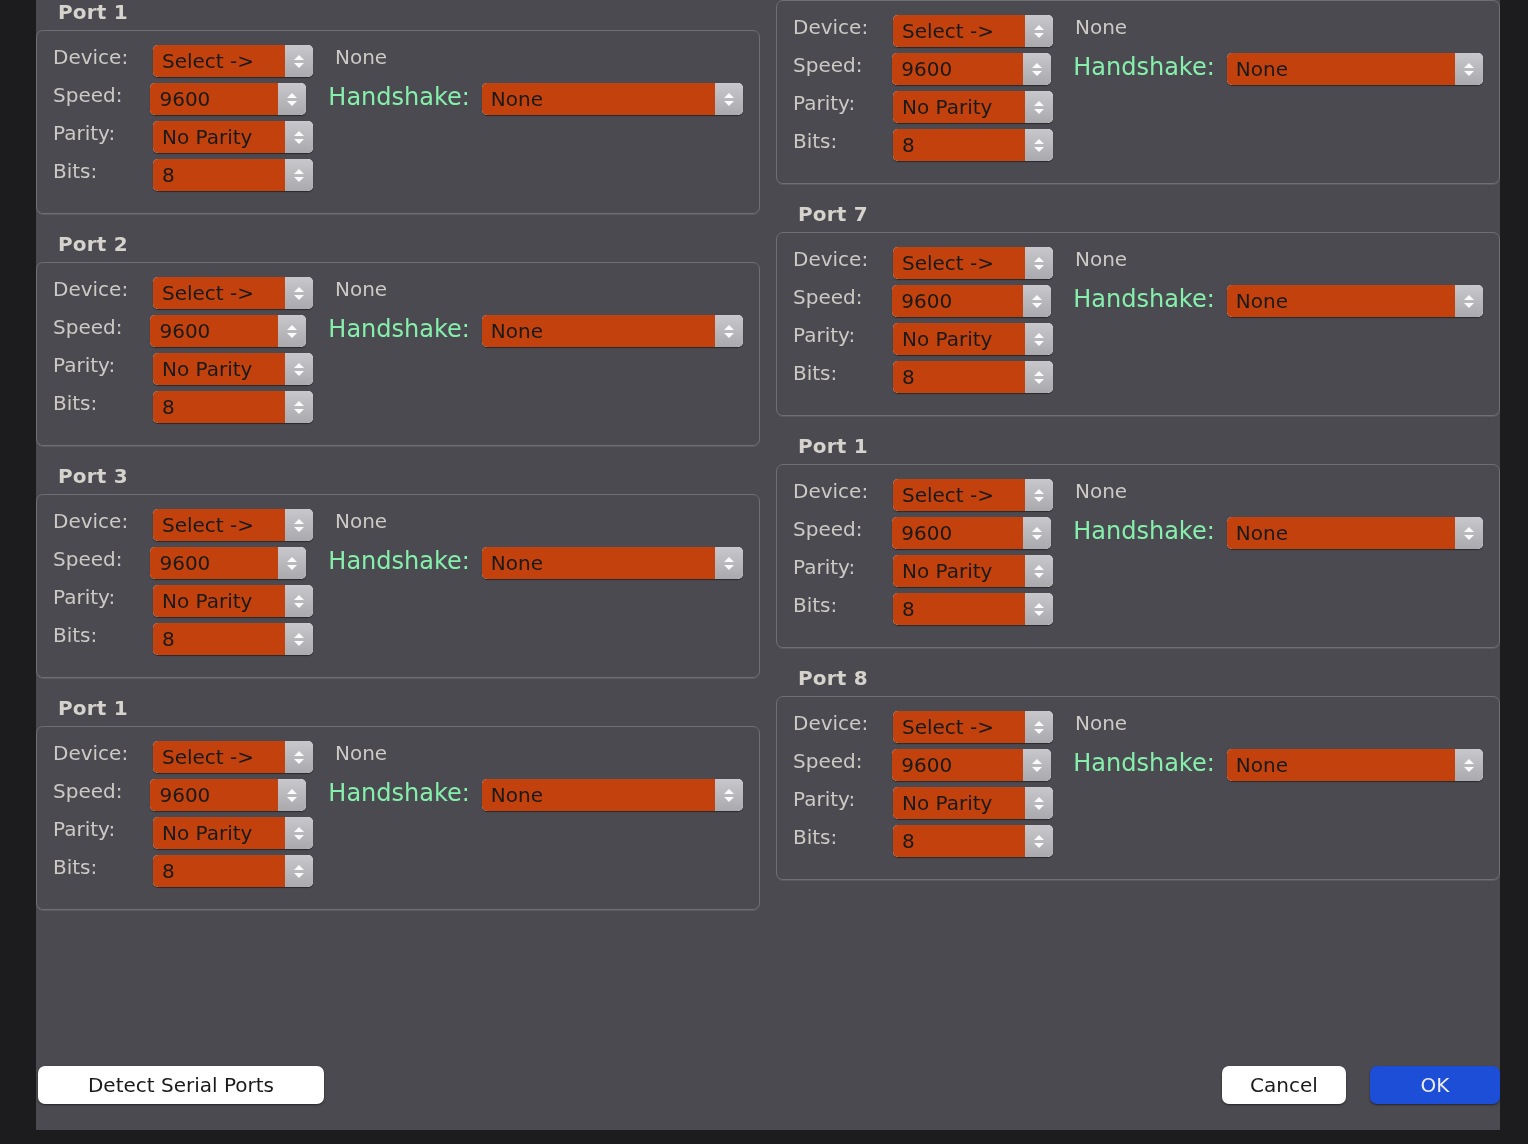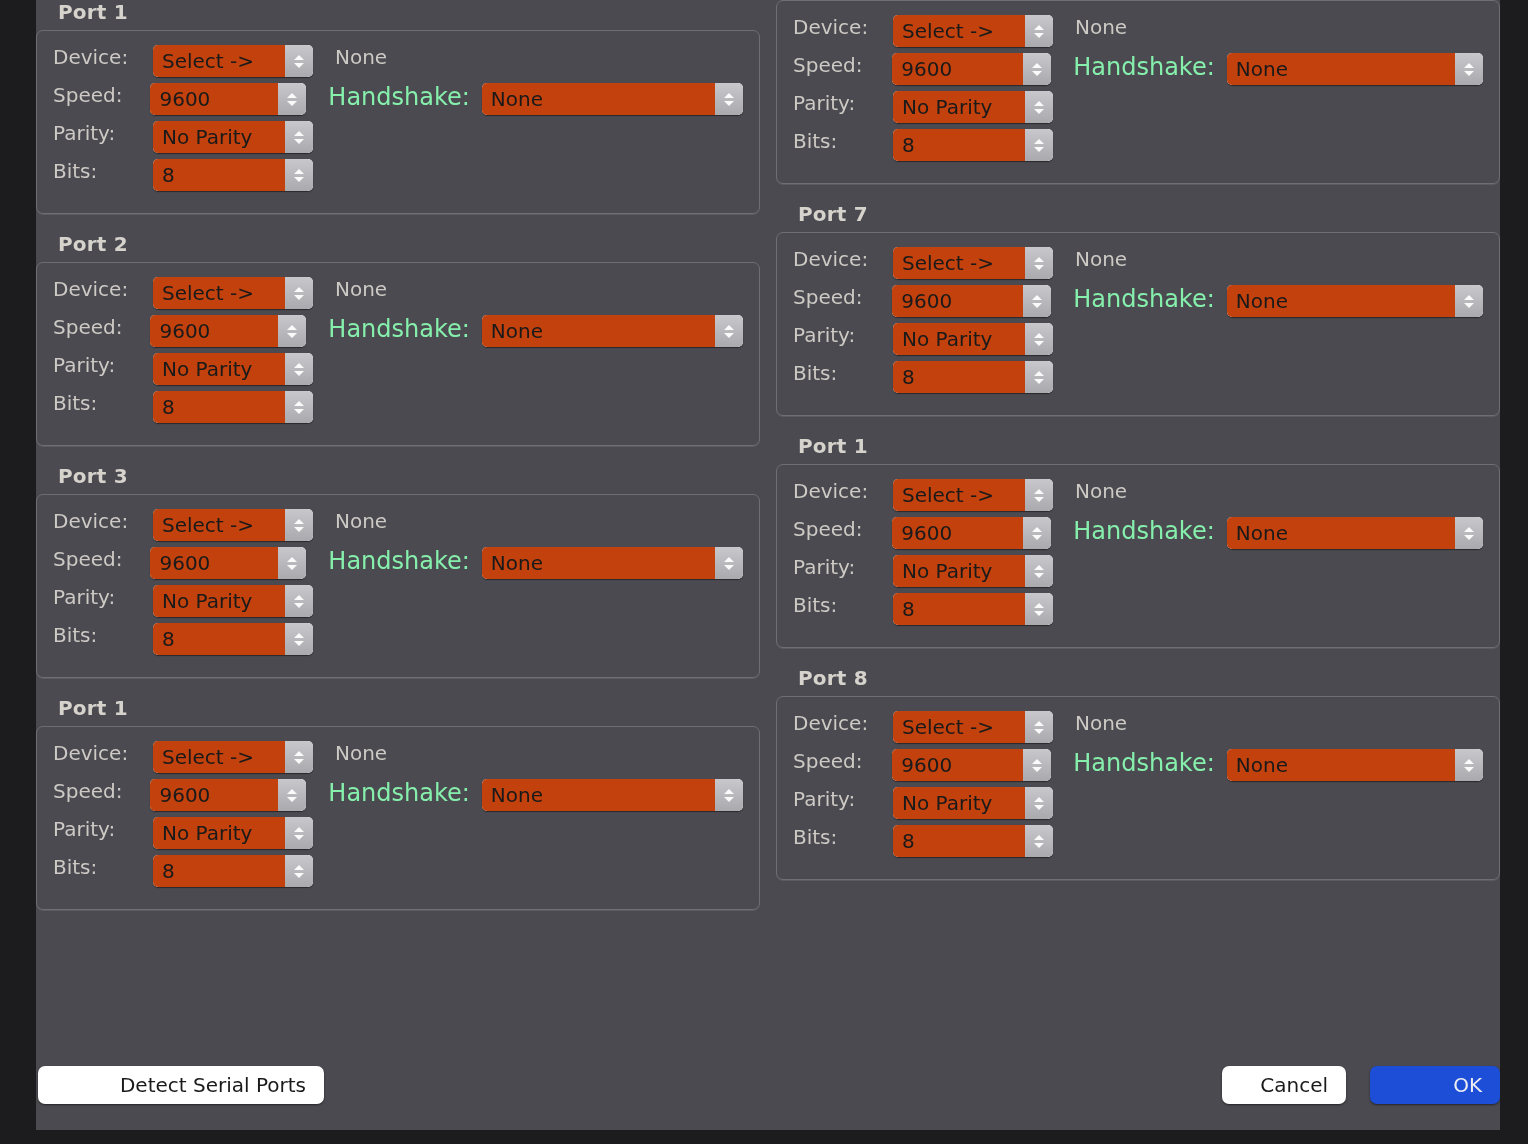--- a/index.html
+++ b/index.html
@@ -149,21 +149,20 @@
   }
   .btn {
     font-size: 20px;
     border-radius: 7px;
     border: none;
     height: 38px;
     padding: 0 18px;
     font-family: inherit;
     cursor: default;
     box-shadow: 0 1px 2px rgba(0,0,0,0.5);
-    text-align: right;
   }
   .btn-white {
     background: #ffffff;
     color: #1a1a1a;
   }
   .btn-gray {
     background: #1d4ed8;
     color: #eeeef2;
   }
   .spacer { flex: 1 1 auto; }

